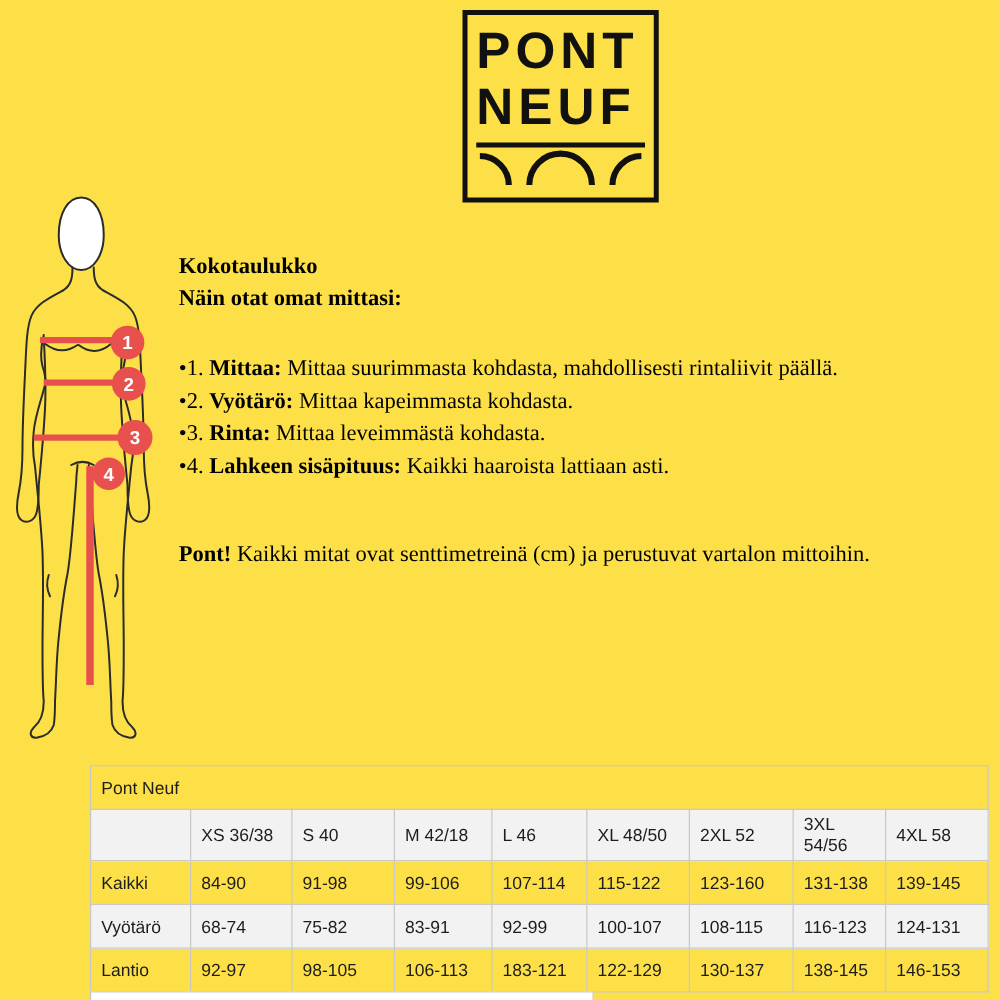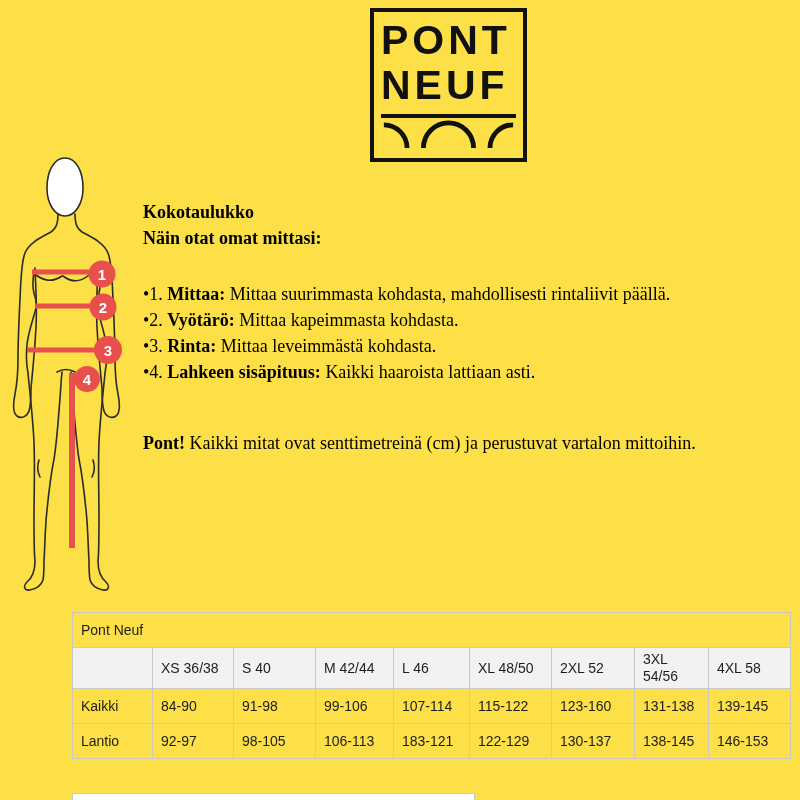--- a/index.html
+++ b/index.html
@@ -149,38 +149,49 @@
         <col style="width:82px">
     </colgroup>
     <tbody id="size-table-body">
       <tr class="title-row">
         <td colspan="9">Pont Neuf</td>
       </tr>
       <tr class="header-row shaded" id="size-header-row">
           <th></th>
           <th>XS 36/38</th>
           <th>S 40</th>
-          <th>M 42/44</th>
+          <th>M 42/18</th>
           <th>L 46</th>
           <th>XL 48/50</th>
           <th>2XL 52</th>
           <th>3XL 54/56</th>
           <th>4XL 58</th>
         </tr>
     <tr>
           <td>Kaikki</td>
           <td>84-90</td>
           <td>91-98</td>
           <td>99-106</td>
           <td>107-114</td>
           <td>115-122</td>
           <td>123-160</td>
           <td>131-138</td>
           <td>139-145</td>
         </tr>
+        <tr class="shaded">
+          <td>Vyötärö</td>
+          <td>68-74</td>
+          <td>75-82</td>
+          <td>83-91</td>
+          <td>92-99</td>
+          <td>100-107</td>
+          <td>108-115</td>
+          <td>116-123</td>
+          <td>124-131</td>
+        </tr>
         <tr>
           <td>Lantio</td>
           <td>92-97</td>
           <td>98-105</td>
           <td>106-113</td>
           <td>183-121</td>
           <td>122-129</td>
           <td>130-137</td>
           <td>138-145</td>
           <td>146-153</td>

